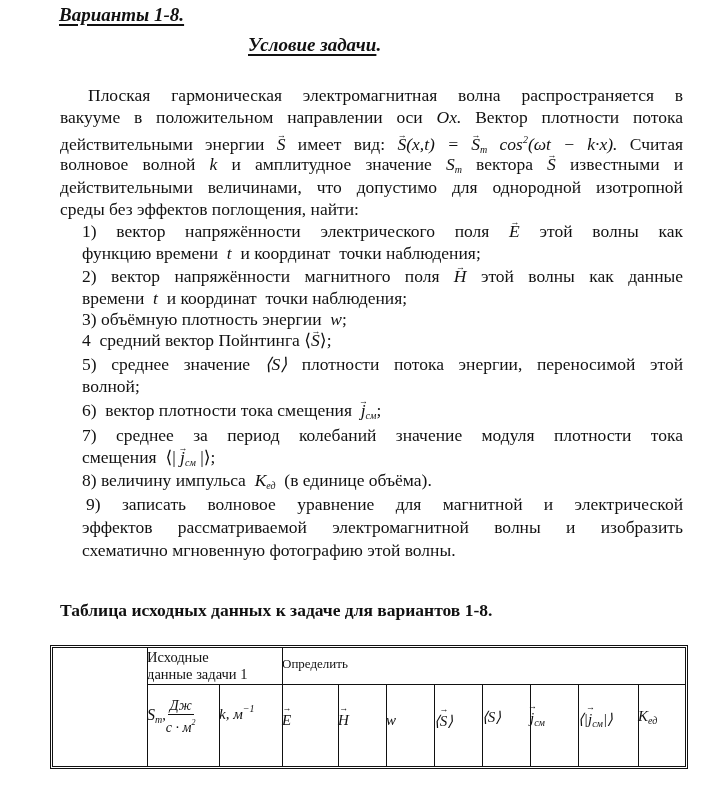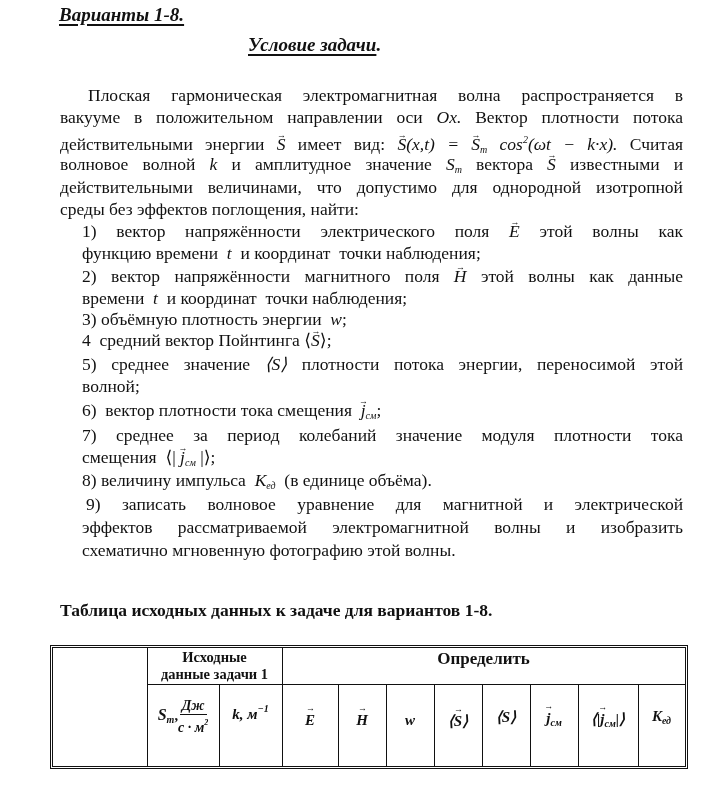--- a/index.html
+++ b/index.html
@@ -20,21 +20,21 @@
   .vec::before { content:"\2192"; position:absolute; left:50%; top:-9px; transform:translateX(-45%);
                  font-size:9px; font-style:normal; }
   sub.s { font-size:10px; font-style:italic; vertical-align:-3px; }
   sup.p { font-size:10px; vertical-align:7px; }
   .tbl-title { left:60px; top:600px; font-size:17.5px; font-weight:bold; }
   
   .tbl { position:absolute; left:50px; top:645px; width:638px; height:124px;
          border:3px double #111; box-sizing:border-box; }
   .vl { position:absolute; top:0; width:0; border-left:1.4px solid #111; }
   .hl { position:absolute; height:0; border-top:1.4px solid #111; }
-  .cell { position:absolute; font-size:14.5px; text-align:center; white-space:nowrap;font-weight:bold; }
+  .cell { position:absolute; font-size:14.5px; white-space:nowrap; }
   .frac { display:inline-flex; flex-direction:column; align-items:center; vertical-align:middle; font-style:italic; font-size:14px; }
   .frac .num { border-bottom:1px solid #111; padding:0 2px; line-height:16px; }
   .frac .den { line-height:16px; }
 </style>
 </head>
 <body>
 
 <div class="abs h1">Варианты 1-8.</div>
 <div class="abs h2"><span class="u">Условие задачи</span><span>.</span></div>
 
@@ -132,21 +132,21 @@
   <div class="vl" style="left:477px; top:36px; height:82px"></div>
   <div class="vl" style="left:525px; top:36px; height:82px"></div>
   <div class="vl" style="left:585px; top:36px; height:82px"></div>
 
   <div class="hl" style="left:94px; top:36px; width:538px"></div>
 
   <div class="cell" style="left:94px; top:1px; width:135px; line-height:17px;">
     <div>Исходные</div>
     <div>данные задачи 1</div>
   </div>
-  <div class="cell" style="left:229px; top:1px; width:403px; font-size:17px;">Определить</div>
+  <div class="cell" style="left:229px; top:8px; width:403px; font-size:13px;">Определить</div>
 
   <div class="cell" style="left:94px; top:50px; width:72px;">
     <span class="m" style="font-size:16px">S<sub class="s">m</sub></span>,<span class="frac">
         <span class="num">Дж</span>
         <span class="den">с · м<sup class="p" style="font-size:8px">2</sup></span>
       </span>
   </div>
   <div class="cell" style="left:166px; top:55px; width:63px;">
     <span class="m" style="font-size:15px">k, м<sup class="p">−1</sup></span>
   </div>

